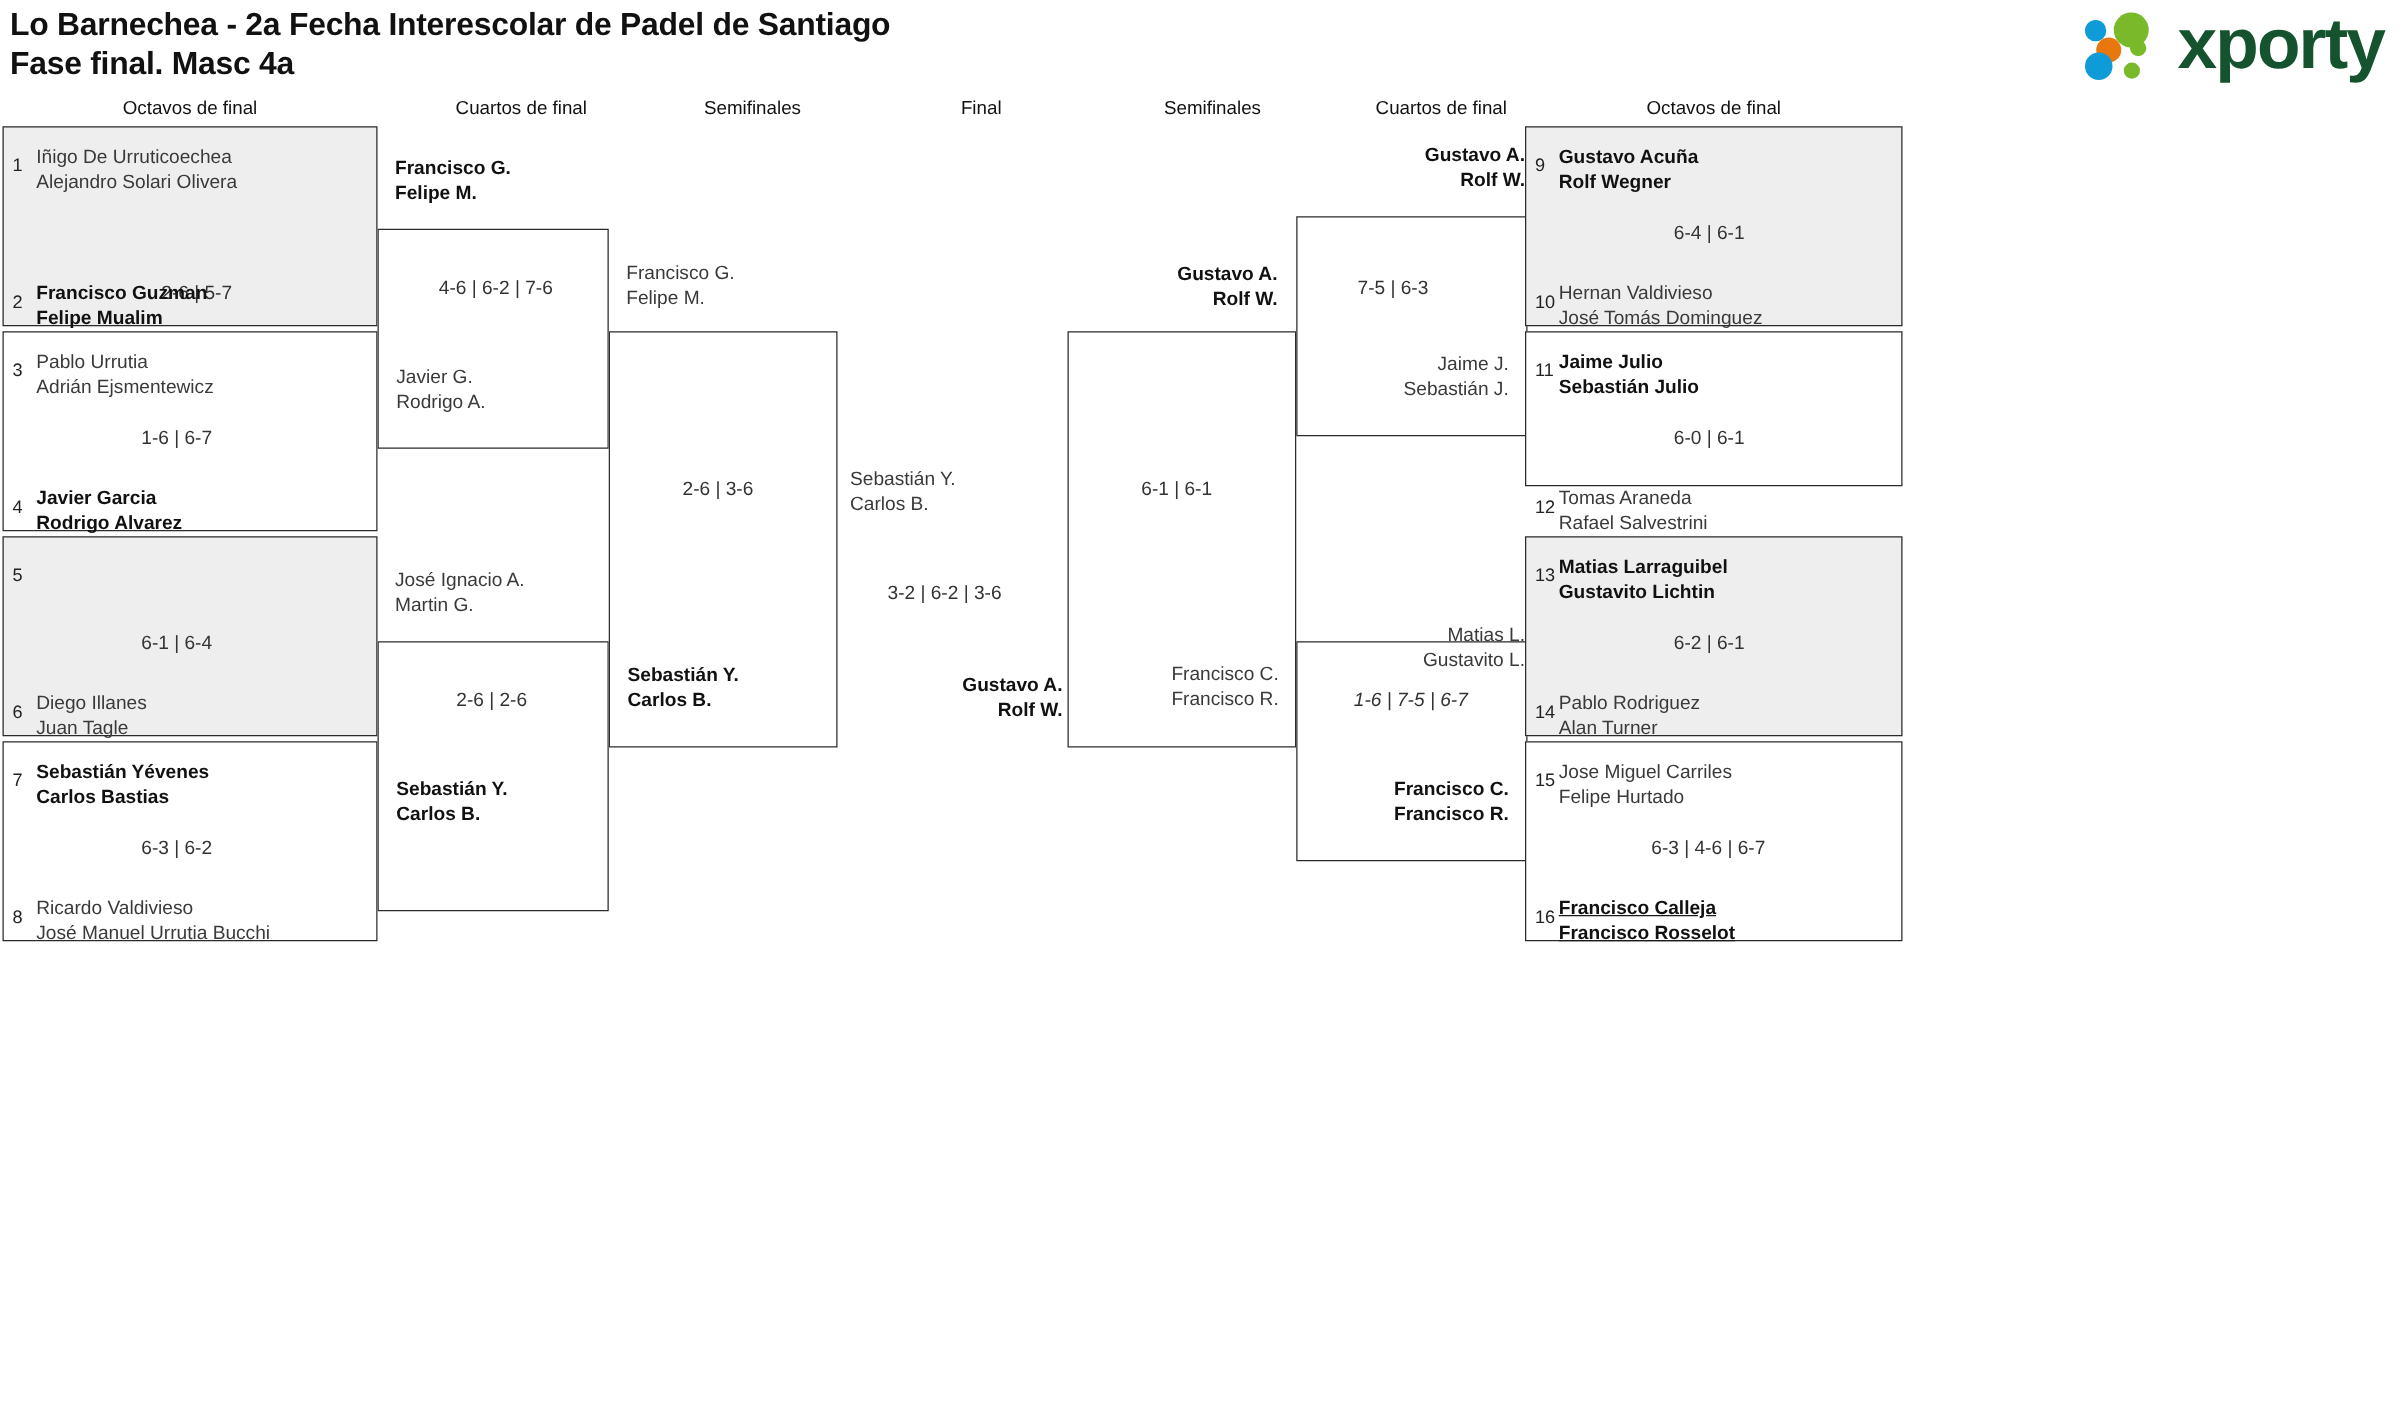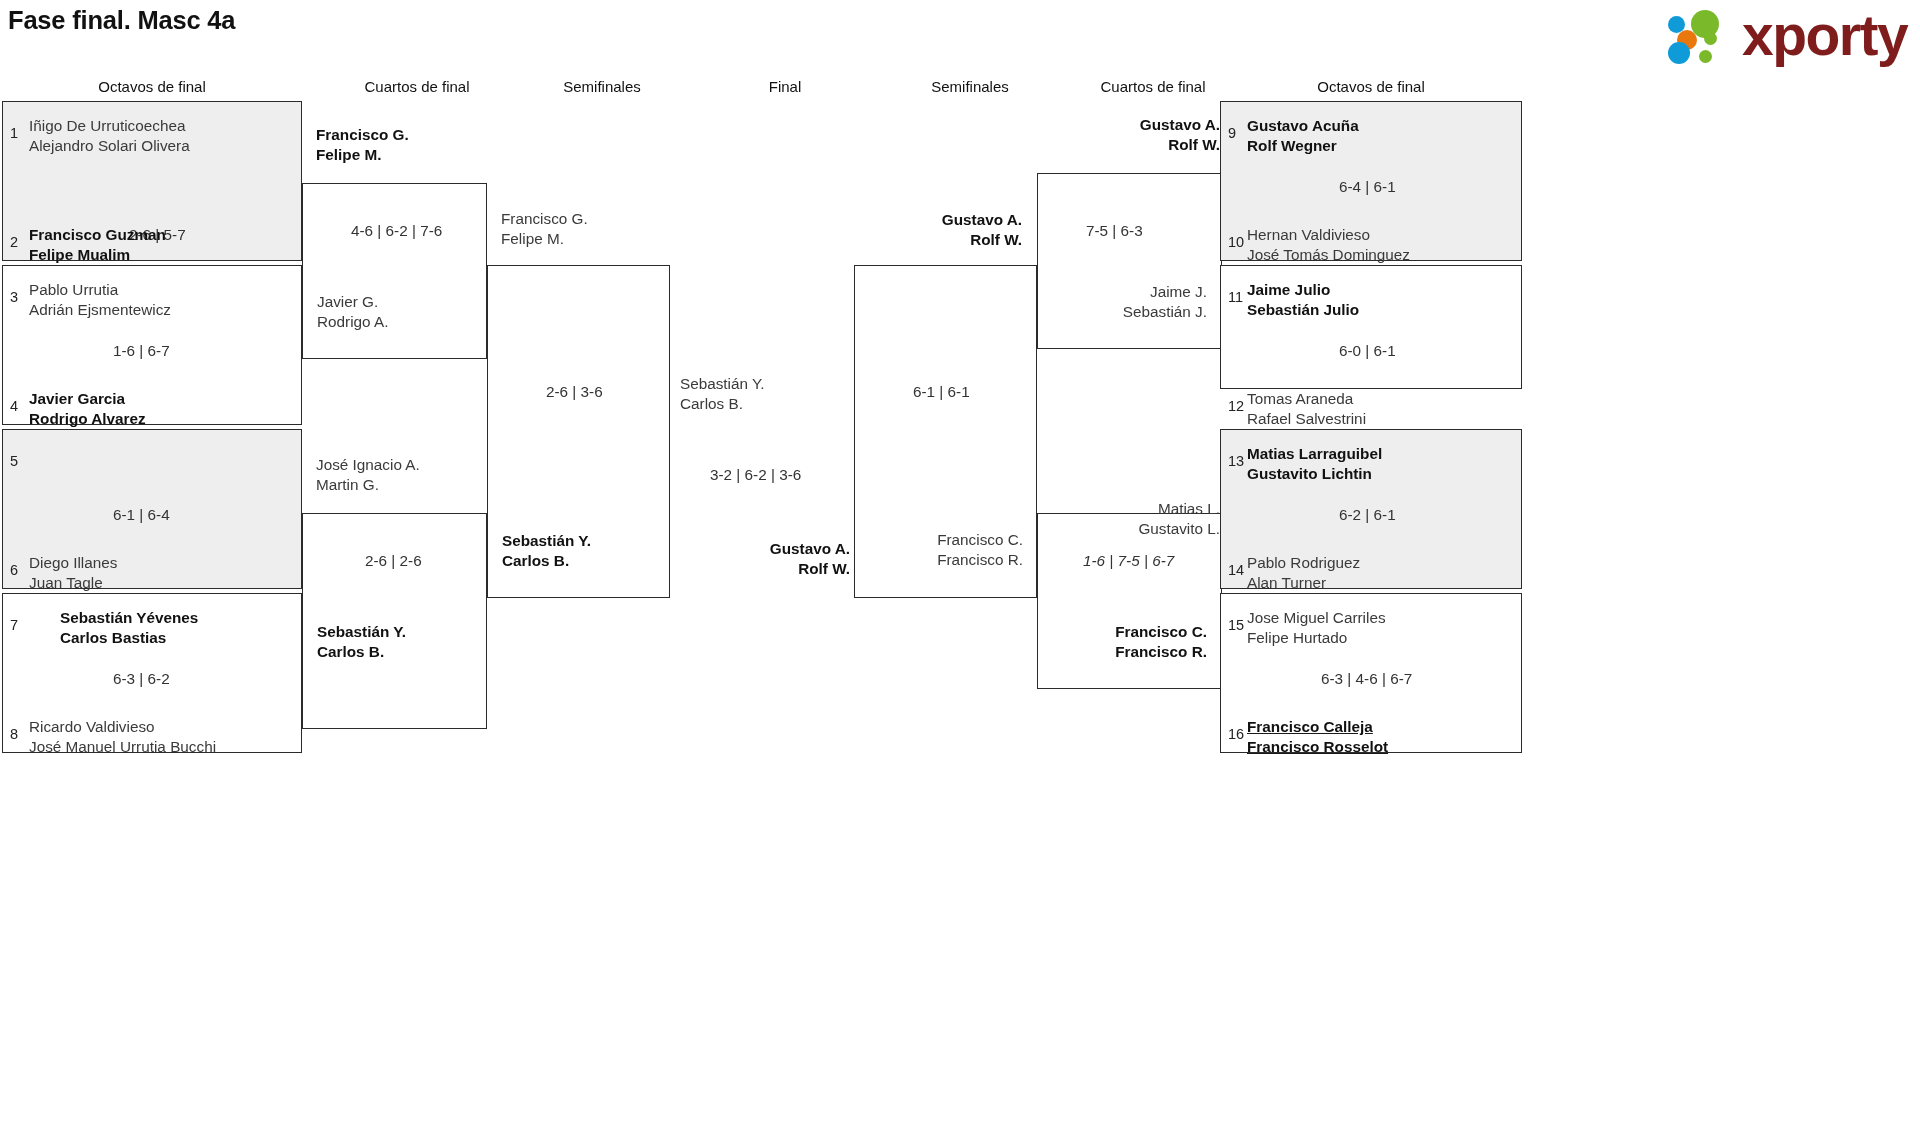--- a/index.html
+++ b/index.html
@@ -9,21 +9,21 @@
   
   #header { position:absolute; left:0; top:0; width:1920px; height:80px; }
   #title-block { position:absolute; left:8px; top:5px; }
   .title-line { font-size:25.5px; font-weight:bold; line-height:31px; letter-spacing:-0.2px; color:#111; white-space:nowrap; }
 
   
   #logo { position:absolute; right:12px; top:6px; width:240px; height:62px; }
   #logo-dots { position:absolute; left:0; top:4px; width:70px; height:56px; }
   .dot { position:absolute; border-radius:50%; }
   #logo-word { position:absolute; left:74px; top:-4px; font-size:57px; font-weight:bold;
-               color:#7f1d1d; letter-spacing:-1.5px; font-family:"Liberation Sans", sans-serif; }
+               color:#14532d; letter-spacing:-1.5px; font-family:"Liberation Sans", sans-serif; }
 
   
   .round-hd { position:absolute; top:78px; font-size:15px; color:#111; text-align:center; white-space:nowrap; }
 
   
   .cell {
     position:absolute; border:1px solid #2b2b2b; background:#ffffff;
     display:flex; align-items:center;
   }
   .cell.shaded { background:#eeeeee; }
@@ -38,20 +38,21 @@
   .pl { white-space:nowrap; color:#3a3a3a; }
   .pl.win { font-weight:bold; color:#111; }
 
   .score { position:absolute; font-size:15.3px; color:#333; white-space:nowrap; }
 </style>
 </head>
 <body>
 
 <div id="header">
   <div id="title-block">
+    <div class="title-line">Lo Barnechea - 2a Fecha Interescolar de Padel de Santiago</div>
     <div class="title-line">Fase final. Masc 4a</div>
   </div>
 
   <div id="logo">
     <div id="logo-dots">
       <div class="dot" style="left:0px;  top:6px;  width:17px; height:17px; background:#0f9bd7;"></div>
       <div class="dot" style="left:23px; top:0px;  width:28px; height:28px; background:#7ab929;"></div>
       <div class="dot" style="left:9px;  top:20px; width:20px; height:20px; background:#e8780d;"></div>
       <div class="dot" style="left:36px; top:22px; width:13px; height:13px; background:#7ab929;"></div>
       <div class="dot" style="left:0px;  top:32px; width:22px; height:22px; background:#0f9bd7;"></div>
@@ -102,21 +103,21 @@
   <div class="score" style="left:110px; top:76px;">6-1 | 6-4</div>
   <span class="seed left" style="top:132px;">6</span>
   <div class="players left" style="top:123px;">
     <div class="pl">Diego Illanes</div>
     <div class="pl">Juan Tagle</div>
   </div>
 </div>
 
 <div class="cell" style="left:2px; top:593px; width:300px; height:160px;">
   <span class="seed left" style="top:23px;">7</span>
-  <div class="players left" style="top:14px;margin-left:31px;">
+  <div class="players left" style="top:14px;">
     <div class="pl win">Sebastián Yévenes</div>
     <div class="pl win">Carlos Bastias</div>
   </div>
   <div class="score" style="left:110px; top:76px;">6-3 | 6-2</div>
   <span class="seed left" style="top:132px;">8</span>
   <div class="players left" style="top:123px;">
     <div class="pl">Ricardo Valdivieso</div>
     <div class="pl">José Manuel Urrutia Bucchi</div>
   </div>
 </div>

